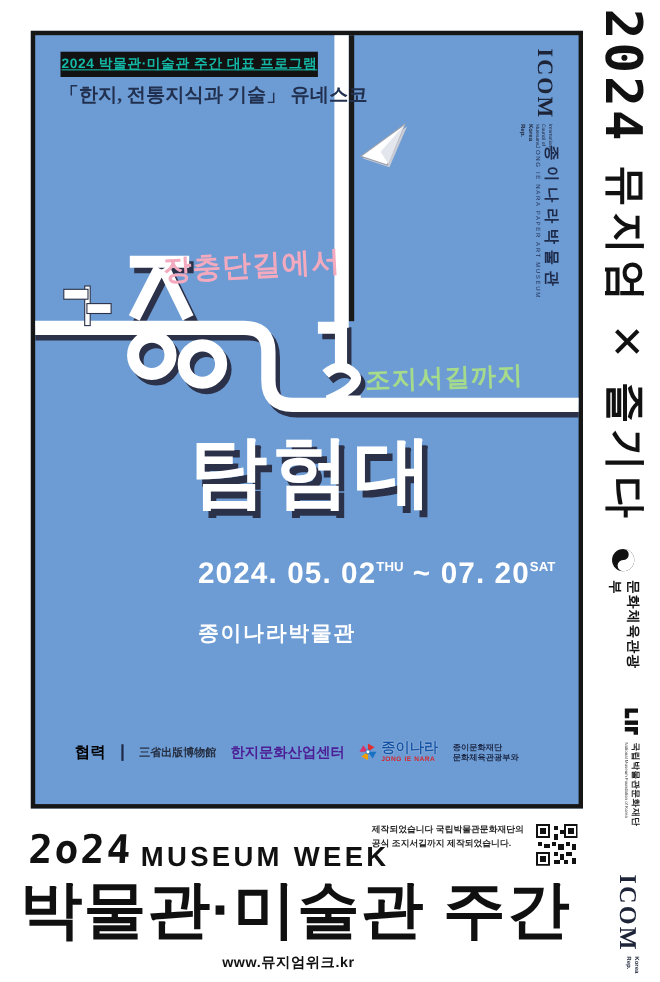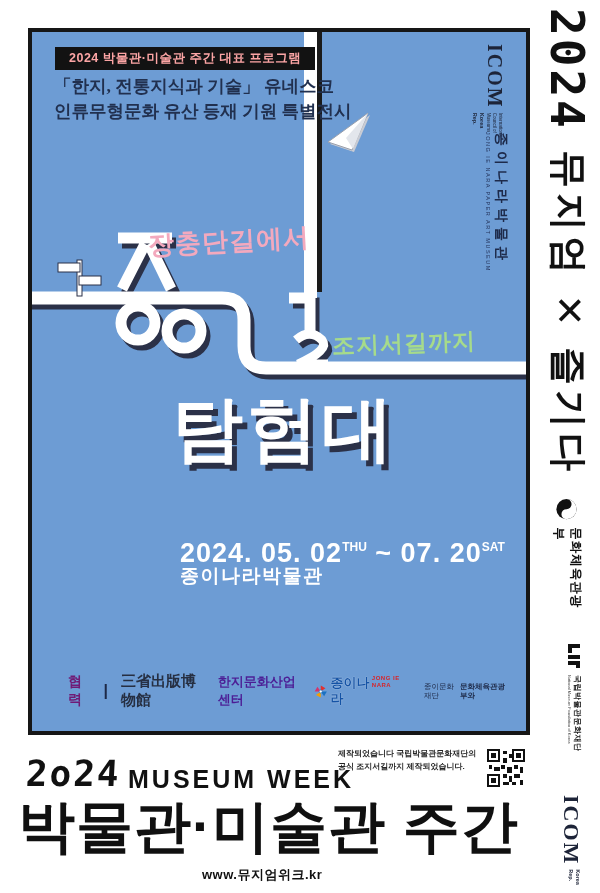--- a/index.html
+++ b/index.html
@@ -4,51 +4,51 @@
 <style>
   html,body{margin:0;padding:0;background:#e8e8e8;}
   #page{position:relative;width:600px;height:893px;background:#ffffff;overflow:hidden;
         font-family:"Liberation Sans","DejaVu Sans",sans-serif;}
   .abs{position:absolute;}
   
   .rot90{transform-origin:0 0;transform:rotate(90deg) translateY(-100%);}
   
   #poster{left:28px;top:28px;width:502px;height:707px;background:#6D9CD4;
           border:4px solid #161616;box-sizing:border-box;}
-  #badge{left:23px;top:15px;background:#121212;color:#fca5a5;font-size:12.5px;font-weight:700;
-         padding:3px 14px;letter-spacing:.5px;white-space:nowrap;}
+  #badge{left:23px;top:15px;background:#121212;color:#14b8a6;font-size:12.5px;font-weight:700;
+         padding:3px 1px;letter-spacing:.5px;white-space:nowrap;text-decoration:underline;}
   #subtitle{left:22px;top:42px;color:#21304f;font-weight:700;font-size:17.5px;line-height:1.42;
             font-family:Liberation Serif, serif;}
   .icom-lockup{display:flex;align-items:flex-start;gap:4px;}
   .icom-word{font-family:"Liberation Serif","DejaVu Serif",serif;font-weight:700;letter-spacing:2px;color:#1d2438;}
   .icom-sub{font-size:4.5px;color:#1d2438;line-height:1.3;padding-top:3px;}
   .icom-sub b{font-size:5.5px;}
   #museum-vert .kr{font-size:14px;font-weight:700;letter-spacing:5px;color:#1d2a4a;}
   #museum-vert .en{font-size:5.5px;letter-spacing:1.5px;color:#24345c;margin-top:1px;}
   #label-from{left:116px;top:192px;font-size:26px;font-weight:800;color:#F3A9BE;
               transform:rotate(-3deg);letter-spacing:1px;}
   #label-to{left:300px;top:296px;font-size:23px;font-weight:800;color:#A6DB8B;
             transform:rotate(-2deg);letter-spacing:1px;}
   #word-road-hidden{left:70px;top:230px;font-size:80px;font-weight:800;color:transparent;pointer-events:none;margin-top:31px;}
   #word-team{left:140px;top:350px;font-size:71px;font-weight:800;color:#ffffff;letter-spacing:4px;
              text-shadow:5px 6px 0 #2b3148;white-space:nowrap;}
-  #schedule{left:148px;top:506px;color:#ffffff;font-weight:800;font-size:27px;
+  #schedule{left:148px;top:474px;color:#ffffff;font-weight:800;font-size:27px;
             letter-spacing:1px;white-space:nowrap;}
   #schedule .day{font-size:12px;font-weight:800;vertical-align:top;position:relative;top:2px;letter-spacing:0;}
   #venue{left:148px;top:531px;color:#fff;font-weight:600;font-size:19px;letter-spacing:1.5px;}
   #coop{left:36px;top:640px;width:440px;display:flex;align-items:center;gap:13px;}
-  #coop .coop-label{font-size:14px;font-weight:800;color:#701a75;}
+  #coop .coop-label{font-size:14px;font-weight:800;color:#000000;}
   #coop .coop-div{color:#1d2947;font-weight:700;}
-  .partner-hanja{font-size:15px;color:#262f42;font-family:"Liberation Serif","DejaVu Serif",serif;font-weight:700;}
+  .partner-hanja{font-size:10px;color:#262f42;font-family:"Liberation Serif","DejaVu Serif",serif;font-weight:700;}
   .partner-plain{font-size:13px;color:#4c1d95;font-weight:600;}
-  .partner-col{display:flex;line-height:1.25;}
+  .partner-col{display:flex;flex-direction:column;line-height:1.25;}
   .jongienara{display:flex;align-items:center;gap:3px;}
   .jongienara .kr{font-size:13px;font-weight:800;color:#1453a6;text-shadow:0 0 1px #fff;}
   .jongienara .en{font-size:6px;font-weight:800;color:#d6252a;letter-spacing:.5px;}
-  .foundation .l1{font-size:7.5px;font-weight:400;color:#1d2947;}
+  .foundation .l1{font-size:7.5px;font-weight:700;color:#1d2947;}
   .foundation .l2{font-size:7.5px;font-weight:700;color:#1d2947;}
   
   .rail-text{color:#111;white-space:nowrap;}
   #rail-year{font-size:46px;font-weight:900;letter-spacing:3px;font-family:"DejaVu Sans Mono",monospace;}
   #rail-slogan{font-size:38px;font-weight:900;letter-spacing:5px;}
   .rail-group{display:flex;align-items:center;gap:6px;}
   #rail-mcst span{font-size:12.5px;font-weight:700;letter-spacing:1px;color:#101010;}
   #rail-nmf .col{display:flex;flex-direction:column;line-height:1.3;}
   #rail-nmf .kr{font-size:8px;font-weight:800;color:#1a1a1a;letter-spacing:.5px;}
   #rail-nmf .en{font-size:4px;color:#444;}
@@ -103,21 +103,20 @@
         <polygon points="336,81 314,106 321,117" fill="#e3e6ec"></polygon>
       </g>
     </svg>
 
     <div id="word-road-hidden" class="abs">종이길</div>
 
     <div id="badge" class="abs">2024 박물관·미술관 주간 대표 프로그램</div>
 
     <div id="subtitle" class="abs">
       <div>「한지, 전통지식과 기술」 유네스코</div>
-      <div>인류무형문화 유산 등재 기원 특별전시</div>
     </div>
 
     <div class="abs rot90" style="left:444px;top:12px;width:80px;height:30px;">
       <div class="icom-lockup">
         <span class="icom-word" style="font-size:20px;">ICOM</span>
         <span class="icom-sub">
           <span>International Council of Museums</span><br>
           <b>Korea Rep.</b>
         </span>
       </div>

